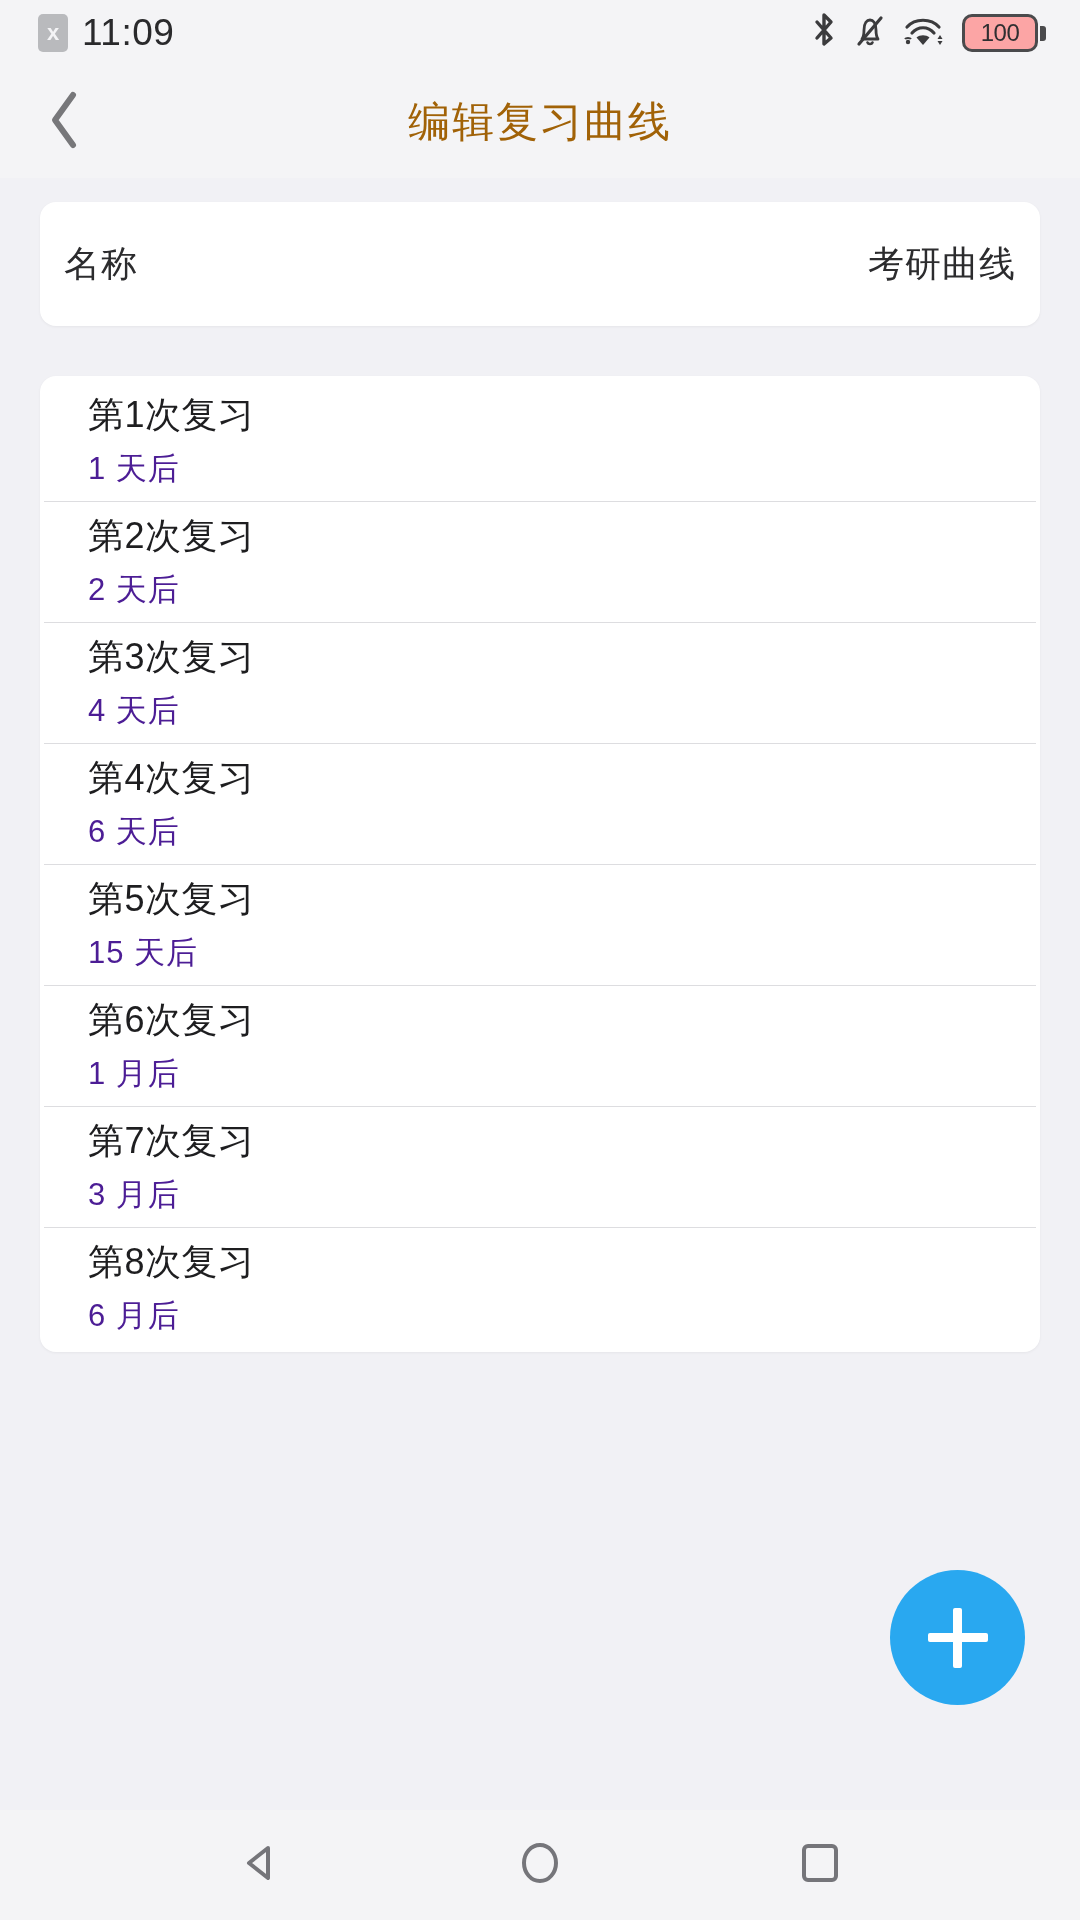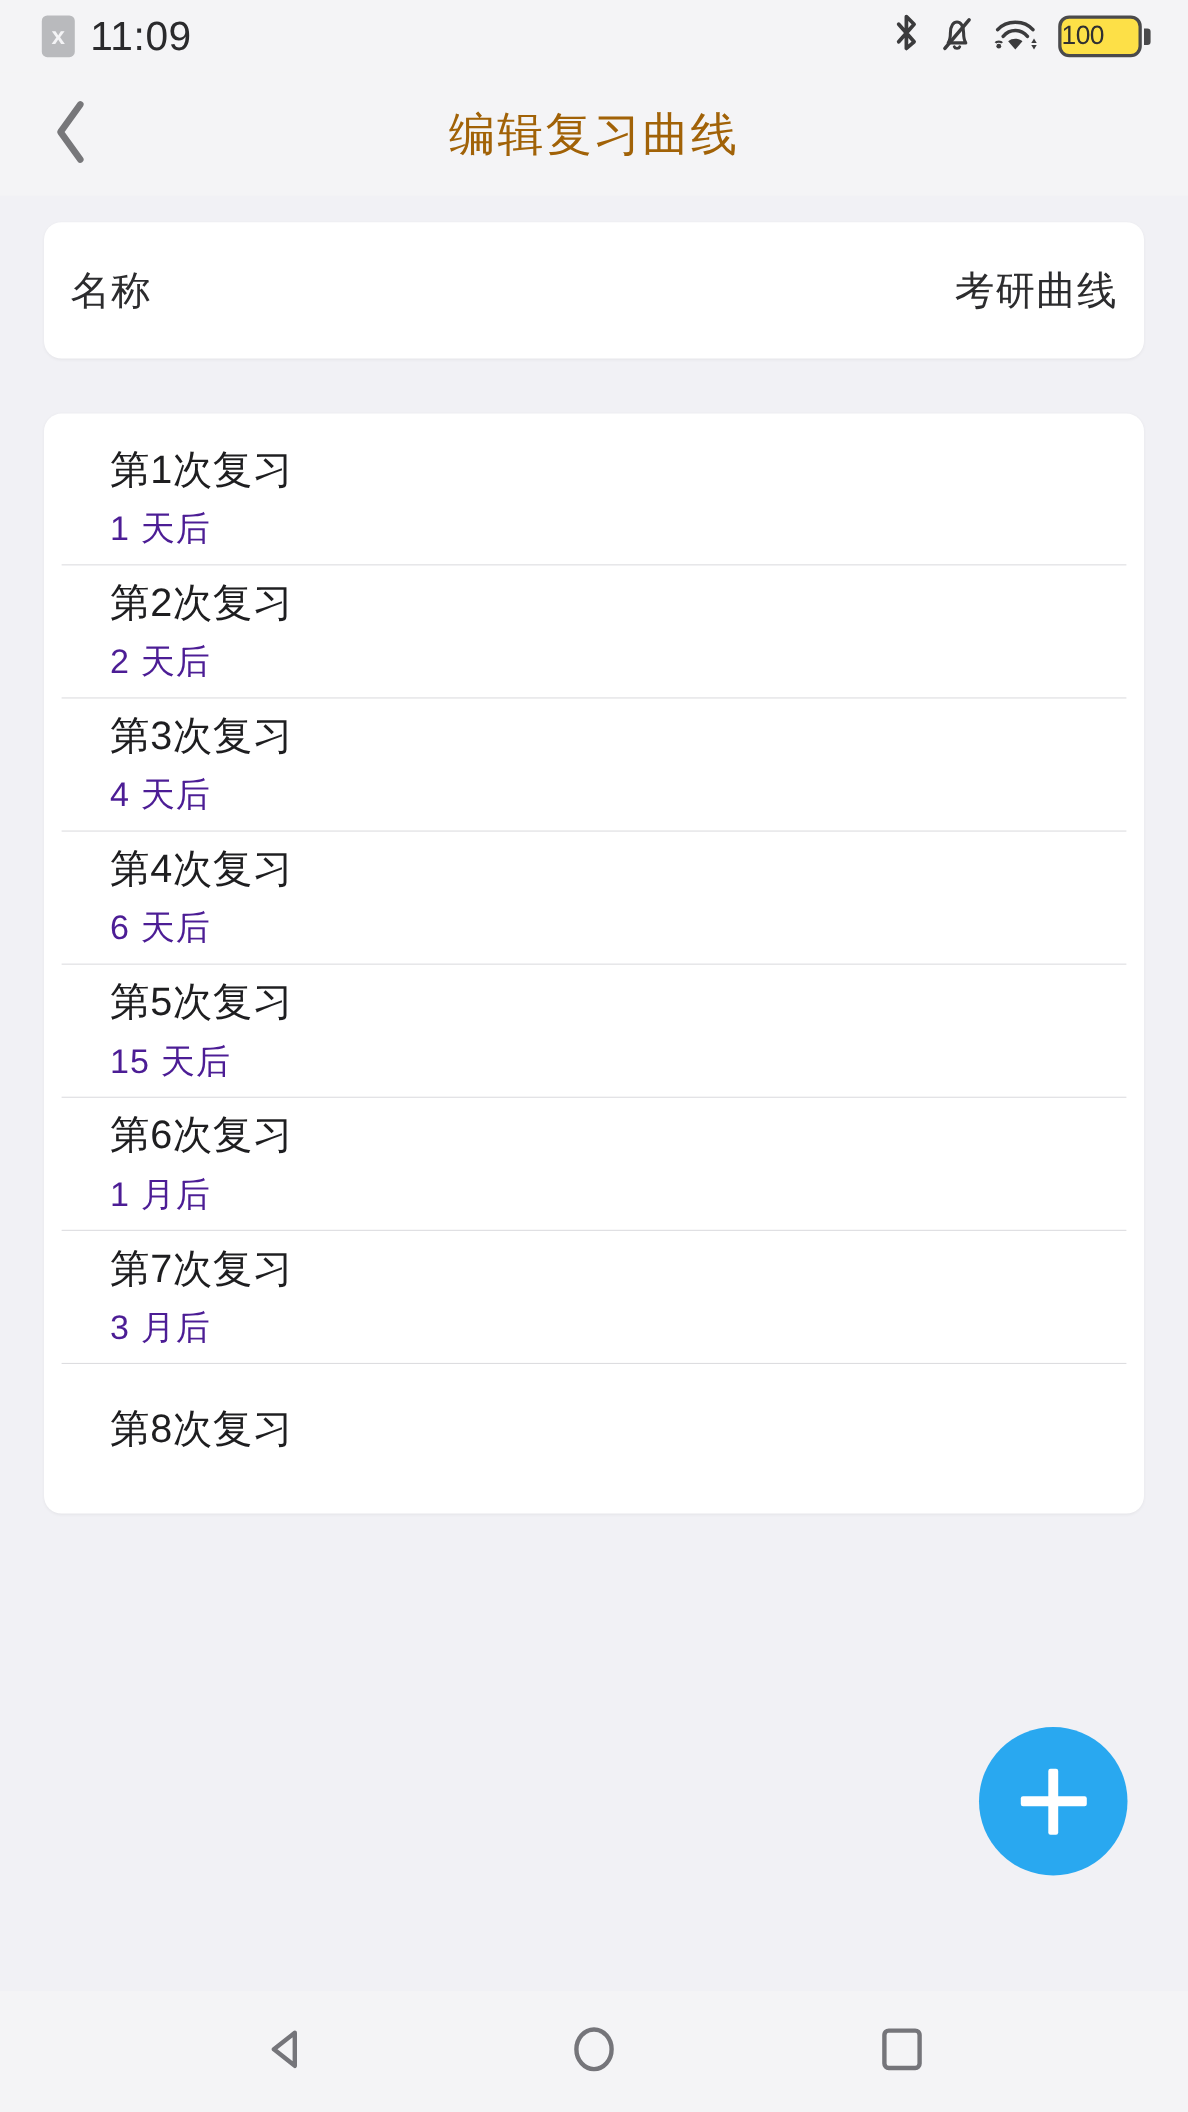--- a/index.html
+++ b/index.html
@@ -33,22 +33,22 @@
   .sb-clock { font-size:37px; color:#2A2A2C; letter-spacing:0.5px; }
   .sb-spacer { flex:1 1 auto; }
   .sb-right { display:flex; align-items:center; gap:17px; }
   .sb-icon { display:block; }
   .batt {
     display:flex; align-items:center; gap:2px;
   }
   .batt-body {
     width:76px; height:38px;
     border:3px solid #4A4A4C; border-radius:10px;
-    background:#fde047;
-    display:flex; align-items:center; 
+    background:#fca5a5;
+    display:flex; align-items:center; justify-content:center;
   }
   .batt-num { font-size:24px; color:#2F2F31; letter-spacing:-0.5px; }
   .batt-cap {
     width:6px; height:15px; background:#4A4A4C;
     border-radius:0 3px 3px 0;
   }
 
   
   .appbar {
     height:112px; flex:0 0 112px;
@@ -87,21 +87,21 @@
     padding:0 24px;
   }
   .name-label { font-size:36px; color:#2C2C2E; letter-spacing:1px; }
   .name-value {
     margin-left:auto;
     font-size:36px; color:#2C2C2E; letter-spacing:1px;
   }
 
   .list-card {
     margin-top:50px;
-    padding:16px;
+    padding:4px;
     overflow:hidden;
   }
   .list-row {
     position:relative;
     height:121px;
     padding:0 44px;
     display:flex; flex-direction:column; justify-content:center;
     gap:8px;
   }
   .list-row + .list-row::before {
@@ -236,20 +236,21 @@
         <div class="list-row">
           <div class="row-title">第6次复习</div>
           <div class="row-sub">1 月后</div>
         </div>
         <div class="list-row">
           <div class="row-title">第7次复习</div>
           <div class="row-sub">3 月后</div>
         </div>
         <div class="list-row">
           <div class="row-title">第8次复习</div>
+          <div class="row-sub">6 月后</div>
         </div>
       </div>
 
     <button class="fab" style="background: rgb(41, 168, 240);">
       <span class="fab-plus"></span>
     </button>
 
   </div>
 
   <div class="navbar">

